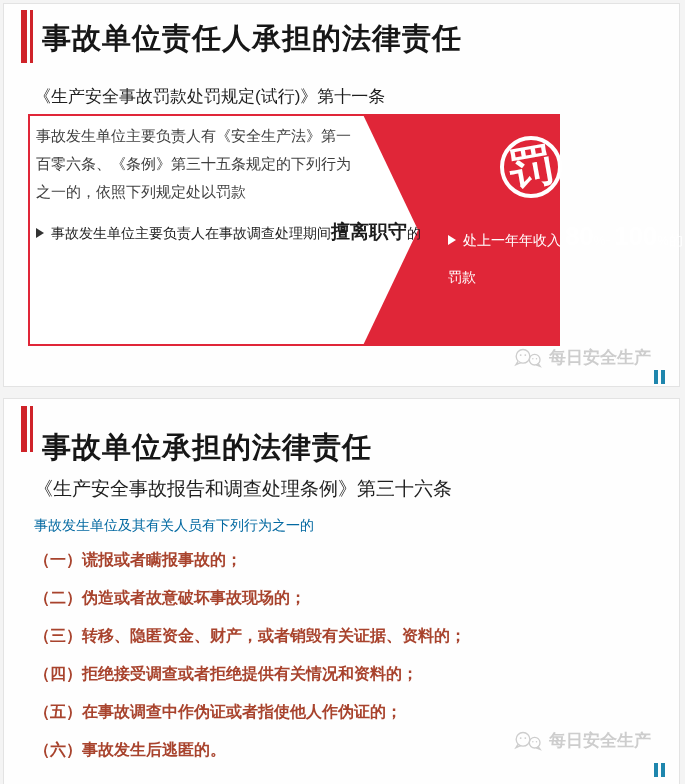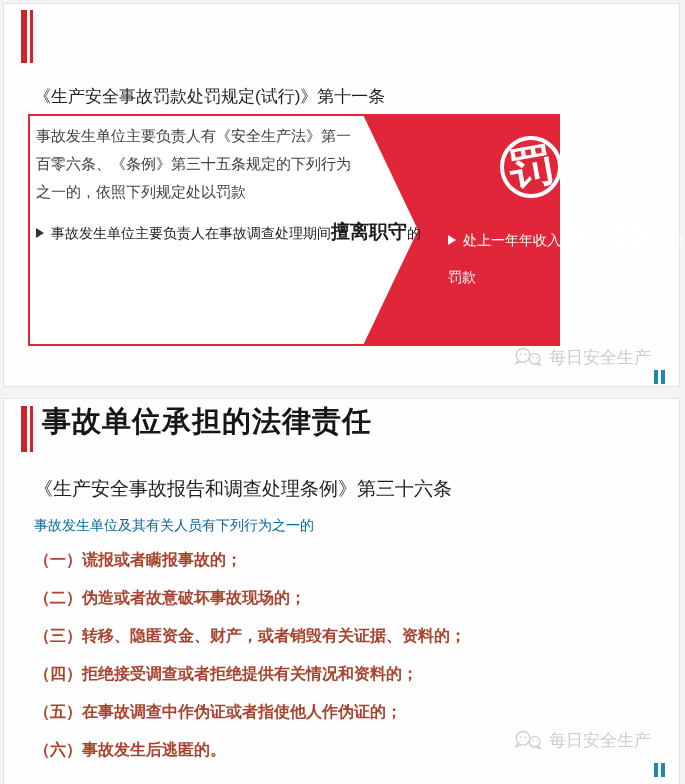--- a/index.html
+++ b/index.html
@@ -23,21 +23,21 @@
   .dbar .gap { width:3px; }
   .dbar .b2 { width:3px; background:#cf2329; }
   #card1 .dbar { left:17px; top:6px; height:53px; }
   #card2 .dbar { left:17px; top:7px; height:46px; }
 
   .slide-title {
     position:absolute; left:38px; font-size:29px; font-weight:bold;
     color:#161616; letter-spacing:1px; white-space:nowrap;
   }
   #card1 .slide-title { top:15px; }
-  #card2 .slide-title { top:3px; }
+  #card2 .slide-title { top:29px; }
 
   .slide-sub {
     position:absolute; left:30px; font-weight:normal; color:#1e1e1e; white-space:nowrap;
   }
   #card1 .slide-sub { top:81px; font-size:17px; }
   #card2 .slide-sub { top:77px; font-size:19px; }
 
   
   .banner {
     position:absolute; left:24px; top:110px; width:532px; height:232px;
@@ -81,40 +81,41 @@
   
   .intro2 { position:absolute; left:30px; top:118px; font-size:14px; color:#0369a1; }
   .law-list { position:absolute; left:30px; top:150px; list-style:none; }
   .law-list li {
     font-size:16px; font-weight:bold; color:#a8432d;
     line-height:21px; margin-bottom:17px; white-space:nowrap;
   }
 
   
   .watermark {
-    position:absolute; display:flex; align-items:flex-start; gap:6px;
-    color:#cdcdcd; font-size:17px; white-space:nowrap;
+    position:absolute; display:flex; align-items:flex-end; gap:6px;
+    color:#cdcdcd; font-size:17px; white-space:nowrap;font-weight:bold;
   }
   #card1 .watermark { right:28px; top:342px; }
   #card2 .watermark { right:28px; top:330px; }
 
   .pause { position:absolute; right:14px; display:flex; gap:3px; }
   .pause i { display:block; width:4px; height:14px; background:#1f86ad; }
   #card1 .pause { top:366px; }
   #card2 .pause { top:364px; }
 </style>
 </head>
 <body>
 
 <div class="card" id="card1">
   <div class="dbar">
     <span class="b1"></span>
       <span class="gap"></span>
       <span class="b2"></span>
   </div>
+  <h1 class="slide-title">事故单位责任人承担的法律责任</h1>
   <h2 class="slide-sub">《生产安全事故罚款处罚规定(试行)》第十一条</h2>
 
   <div class="banner">
     <div class="banner-white"></div>
     <p class="intro1">事故发生单位主要负责人有《安全生产法》第一百零六条、《条例》第三十五条规定的下列行为之一的，依照下列规定处以罚款</p>
     <div class="bullet1">
       <span class="tri"></span><span>事故发生单位主要负责人在事故调查处理期间</span><span class="bold-big">擅离职守</span><span>的</span>
     </div>
     <div class="stamp">
       <span>罚</span>

